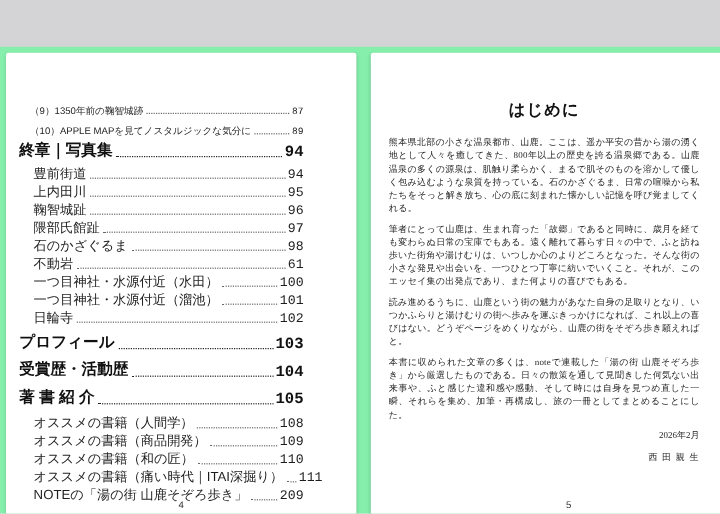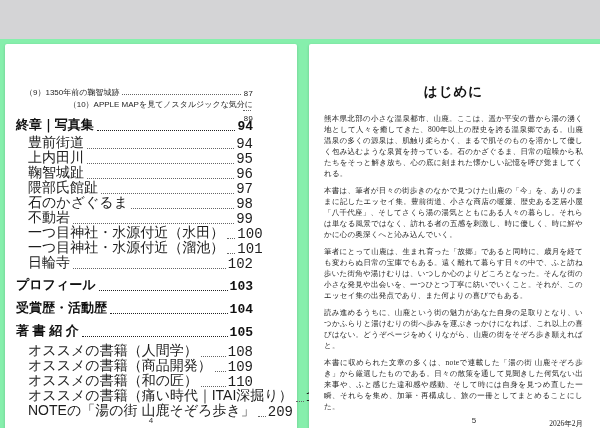--- a/index.html
+++ b/index.html
@@ -13,21 +13,21 @@
     position:absolute; top:5px; height:417px; background:#ffffff;
     border-radius:2px; box-shadow:0 1px 3px rgba(0,0,0,0.18);
   }
   .page-left  { left:5px;   width:292px; }
   .page-right { left:309px; width:330px; }
 
   
   .toc { position:absolute; left:11px; top:38px; width:237px; color:#1d1d1d; }
   .toc-row { display:flex; align-items:flex-end; }
   .toc-row.sub     { height:16px; font-size:8px;   padding-left:9px; }
-  .toc-row.item    { height:15px; font-size:14px;   padding-left:12px; }
+  .toc-row.item    { height:15px; font-size:11px;   padding-left:12px; }
   .toc-row.section { height:18px; font-size:13px; font-weight:bold; color:#111; }
   .toc-label { white-space:nowrap; }
   .toc-dots  { flex:1; border-bottom:1px dotted #666; margin:0 2px 3px 3px; min-width:8px; }
   .toc-row.section .toc-dots { border-bottom:1.5px dotted #222; margin-bottom:3px; }
   .toc-page { white-space:nowrap;font-family:Liberation Mono, monospace; }
   .pagenum {
     position:absolute; bottom:36px; left:0; width:100%;
     text-align:center; font-size:8px; color:#333;
   }
 
@@ -51,21 +51,21 @@
 
 <div class="spread">
 
   <div class="page page-left">
     <div class="toc">
         <div class="toc-row sub">
           <span class="toc-label">（9）1350年前の鞠智城跡</span>
           <span class="toc-dots"></span>
           <span class="toc-page">87</span>
         </div>
-        <div class="toc-row sub" style="margin-top: 1px; flex-direction: column;">
+        <div class="toc-row sub" style="margin-top: 1px;">
           <span class="toc-label">（10）APPLE MAPを見てノスタルジックな気分に</span>
           <span class="toc-dots"></span>
           <span class="toc-page">89</span>
         </div>
         <div class="toc-row section" style="margin-top: 1px;">
           <span class="toc-label">終章｜写真集</span>
           <span class="toc-dots"></span>
           <span class="toc-page">94</span>
         </div>
         <div class="toc-row item" style="margin-top: 3px;">
@@ -89,21 +89,21 @@
           <span class="toc-page">97</span>
         </div>
         <div class="toc-row item">
           <span class="toc-label">石のかざぐるま</span>
           <span class="toc-dots"></span>
           <span class="toc-page">98</span>
         </div>
         <div class="toc-row item">
           <span class="toc-label">不動岩</span>
           <span class="toc-dots"></span>
-          <span class="toc-page">99</span>
+          <span class="toc-page">61</span>
         </div>
         <div class="toc-row item">
           <span class="toc-label">一つ目神社・水源付近（水田）</span>
           <span class="toc-dots"></span>
           <span class="toc-page">100</span>
         </div>
         <div class="toc-row item">
           <span class="toc-label">一つ目神社・水源付近（溜池）</span>
           <span class="toc-dots"></span>
           <span class="toc-page">101</span>
@@ -155,21 +155,20 @@
         </div>
       </div>
     <div class="pagenum">4</div>
   </div>
 
   <div class="page page-right">
     <div class="chapter">
       <h1 class="chapter-title">はじめに</h1>
       <div>
           <p>熊本県北部の小さな温泉都市、山鹿。ここは、遥か平安の昔から湯の湧く地として人々を癒してきた、800年以上の歴史を誇る温泉郷である。山鹿温泉の多くの源泉は、肌触り柔らかく、まるで肌そのものを溶かして優しく包み込むような泉質を持っている。石のかざぐるま、日常の喧噪から私たちをそっと解き放ち、心の底に刻まれた懐かしい記憶を呼び覚ましてくれる。</p>
-          <p>本書は、筆者が日々の街歩きのなかで見つけた山鹿の「今」を、ありのままに記したエッセイ集。豊前街道、小さな商店の暖簾、歴史ある芝居小屋「八千代座」、そしてさくら湯の湯気とともにある人々の暮らし。それらは単なる風景ではなく、訪れる者の五感を刺激し、時に優しく、時に鮮やかに心の奥深くへと沁み込んでいく。</p>
           <p>筆者にとって山鹿は、生まれ育った「故郷」であると同時に、歳月を経ても変わらぬ日常の宝庫でもある。遠く離れて暮らす日々の中で、ふと訪ね歩いた街角や湯けむりは、いつしか心のよりどころとなった。そんな街の小さな発見や出会いを、一つひとつ丁寧に紡いでいくこと。それが、このエッセイ集の出発点であり、また何よりの喜びでもある。</p>
           <p>読み進めるうちに、山鹿という街の魅力があなた自身の足取りとなり、いつかふらりと湯けむりの街へ歩みを運ぶきっかけになれば、これ以上の喜びはない。どうぞページをめくりながら、山鹿の街をそぞろ歩き願えればと。</p>
           <p>本書に収められた文章の多くは、noteで連載した「湯の街 山鹿そぞろ歩き」から厳選したものである。日々の散策を通して見聞きした何気ない出来事や、ふと感じた違和感や感動、そして時には自身を見つめ直した一瞬、それらを集め、加筆・再構成し、旅の一冊としてまとめることにした。</p>
         </div>
       <div class="byline date">2026年2月</div>
       <div class="byline author">西 田 親 生</div>
     </div>
     <div class="pagenum">5</div>
   </div>
 

